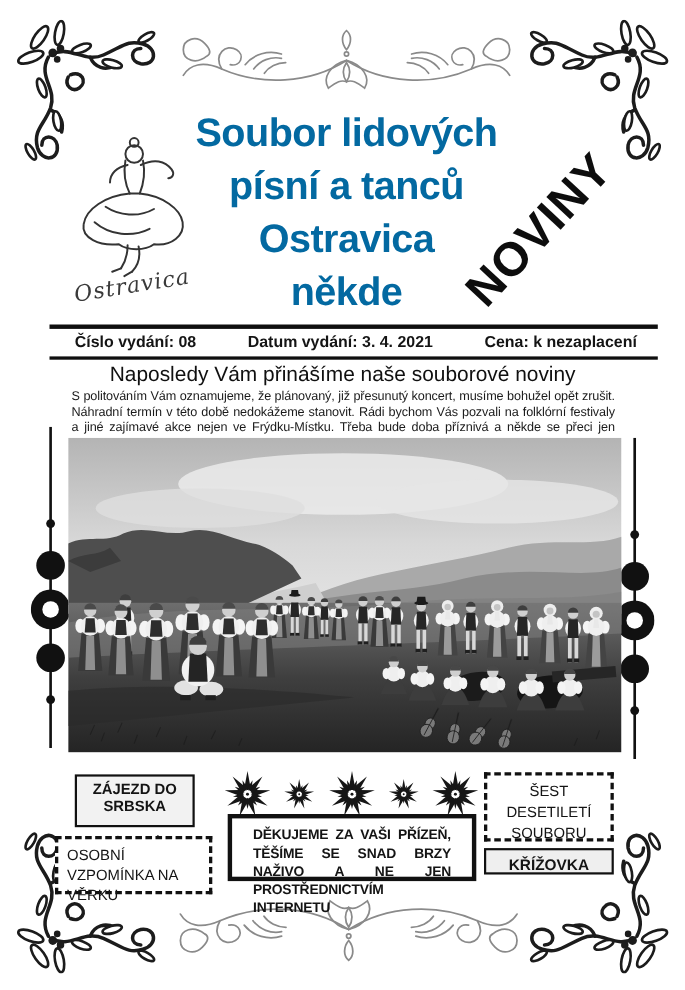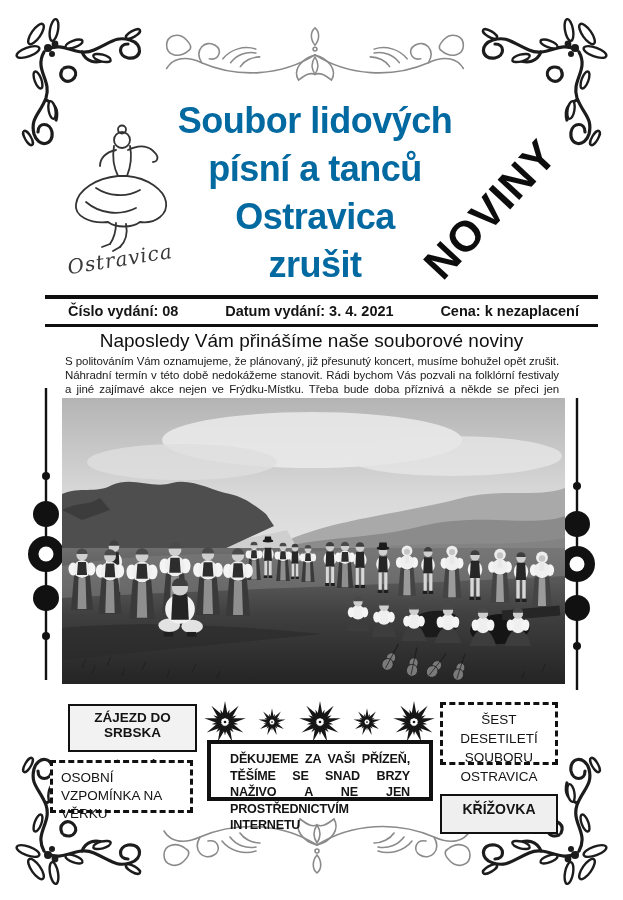--- a/index.html
+++ b/index.html
@@ -36,39 +36,39 @@
   .headline{left:0;top:330px;width:623px;text-align:center;font-size:19px;font-weight:normal;color:#101010;}
   .body-text{
     left:65px;top:354px;width:494px;font-size:11.5px;line-height:14.2px;
     text-align:justify;letter-spacing:-0.1px;color:#1a1a1a;
   }
   
   .photo{left:62px;top:398px;width:503px;height:286px;}
   
   .box{box-sizing:border-box;background:#ffffff;}
   .box-trip{
-    left:68px;top:704px;width:129px;height:48px;border:2.5px solid #111;background:#f2f2f2;
+    left:68px;top:704px;width:109px;height:48px;border:2.5px solid #111;background:#f2f2f2;
     text-align:center;padding-top:4px;
   }
   .box-trip .t1{font-weight:bold;font-size:13.5px;}
   .box-trip .t2{font-size:13px;margin-top:16px;}
   .box-memory{
     left:50px;top:760px;width:143px;height:53px;border:3px dashed #111;
     padding:6px 8px;font-size:13.5px;line-height:18px;
   }
   .box-thanks{
     left:207px;top:740px;width:226px;height:61px;border:4px solid #111;
     padding:7px 19px;font-weight:bold;font-size:12.6px;line-height:16.5px;text-align:justify;letter-spacing:-0.2px;
   }
   .box-anniv{
     left:440px;top:702px;width:118px;height:63px;border:3px dashed #111;
     text-align:center;font-size:13.5px;line-height:19px;padding-top:5px;
   }
   .box-crossword{
-    left:440px;top:794px;width:118px;height:40px;border:2.5px solid #111;background:#efefef;
+    left:440px;top:771px;width:118px;height:24px;border:2.5px solid #111;background:#efefef;
     text-align:center;font-weight:bold;font-size:14px;line-height:27px;
   }
   svg{display:block;}
 </style>
 </head>
 <body>
 
 <div class="page">
 
   <svg width="0" height="0" style="position:absolute" aria-hidden="true">
@@ -257,21 +257,21 @@
       <path d="M60,99 C60,108 58,114 54,120 M70,100 C72,110 70,117 64,123"></path>
       <path d="M54,120 l-8,3 M64,123 l-7,4"></path>
     </g>
   </svg>
   <div class="abs logo-caption">Ostravica</div>
 
   <div class="abs title-block">
     <div>Soubor lidových</div>
     <div>písní a tanců</div>
     <div>Ostravica</div>
-    <div>zrušit</div>
+    <div>někde</div>
   </div>
   <div class="abs noviny-wrap">
     <span class="noviny-text">NOVINY</span>
   </div>
 
   <div class="abs issue-bar">
     <span>Číslo vydání: 08</span>
     <span>Datum vydání: 3. 4. 2021</span>
     <span>Cena: k nezaplacení</span>
   </div>

